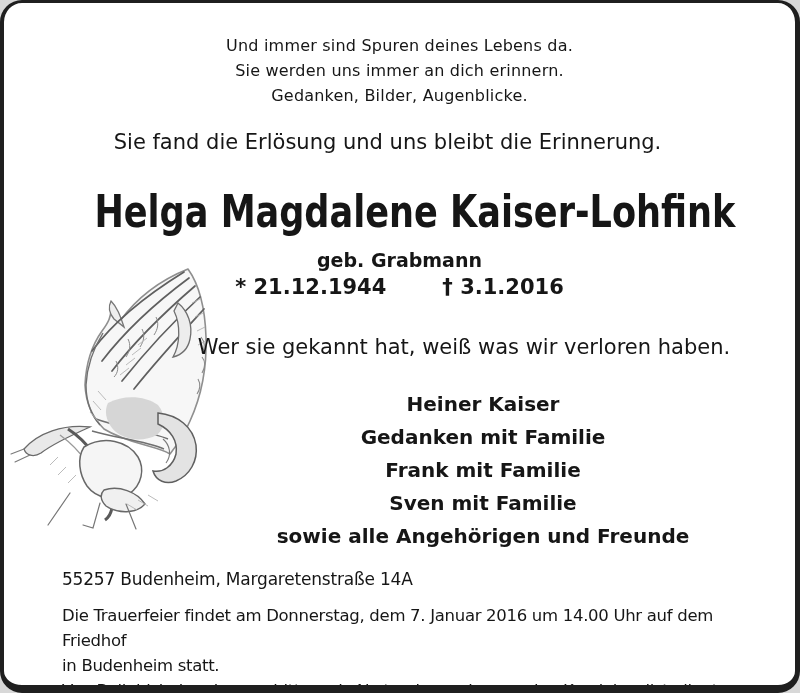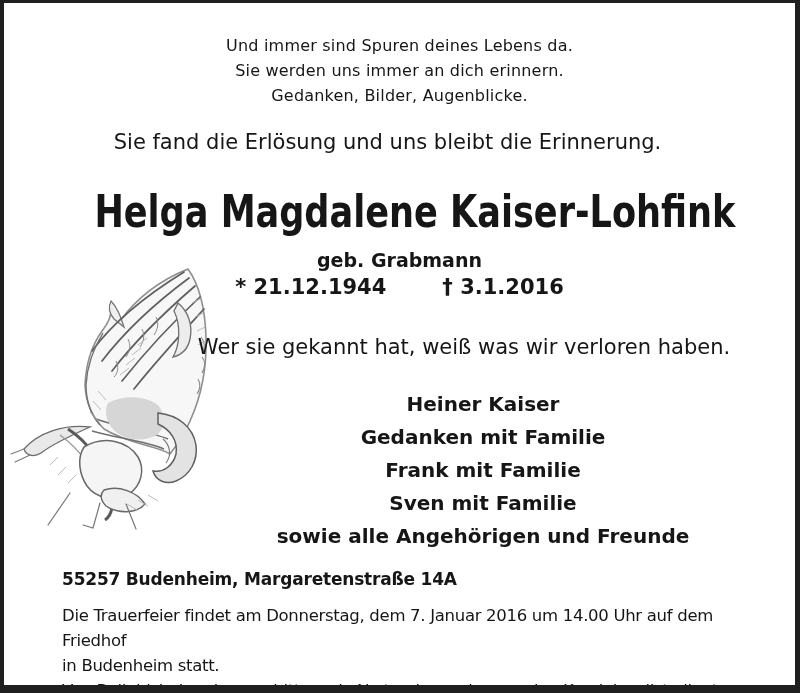--- a/index.html
+++ b/index.html
@@ -8,20 +8,21 @@
     width:800px;height:693px;
     box-sizing:border-box;
     margin:0 auto;
     background:#ffffff;
     border-style:solid;
     border-color:#1f1f1f;
     border-width:3px 5px 8px 4px;
     overflow:hidden;
     font-family:"DejaVu Sans", sans-serif;
     color:#161616;
+    border-radius:22px;
   }
   .abs{position:absolute;}
   .center{text-align:center;}
   .epigraph{
     top:30px;left:0;width:791px;
     font-size:16px;line-height:25px;
     letter-spacing:.2px;
   }
   .intro{
     top:127px;left:0;width:701px;
@@ -53,21 +54,21 @@
     top:332px;left:120px;width:680px;
     font-size:21px;
   }
   .mourners{
     top:385px;left:162px;width:634px;
     font-size:20px;font-weight:bold;
     line-height:33px;
   }
   .address{
     top:566px;left:58px;
-    font-size:17px;font-weight:bold;
+    font-size:17px;font-weight:normal;
     letter-spacing:-.2px;
   }
   .funeral{
     top:600px;left:58px;width:705px;
     font-size:16.5px;line-height:25px;
     letter-spacing:-.3px;
   }
   .hands{
     top:238px;left:4px;width:234px;height:314px;
   }

